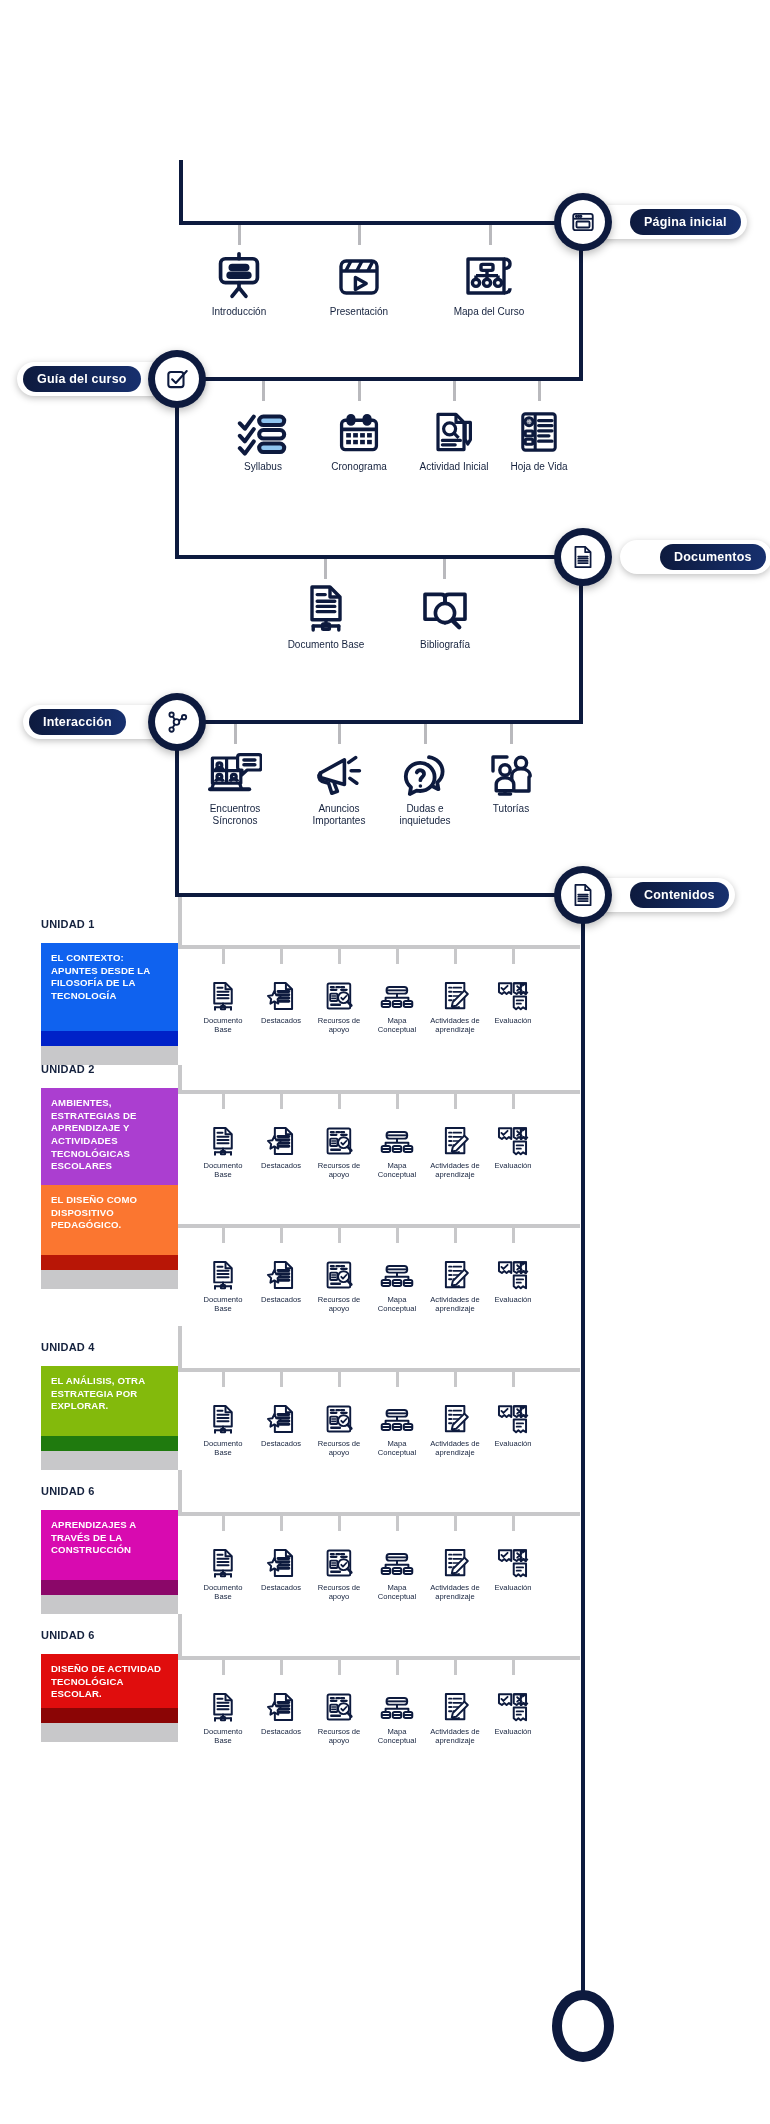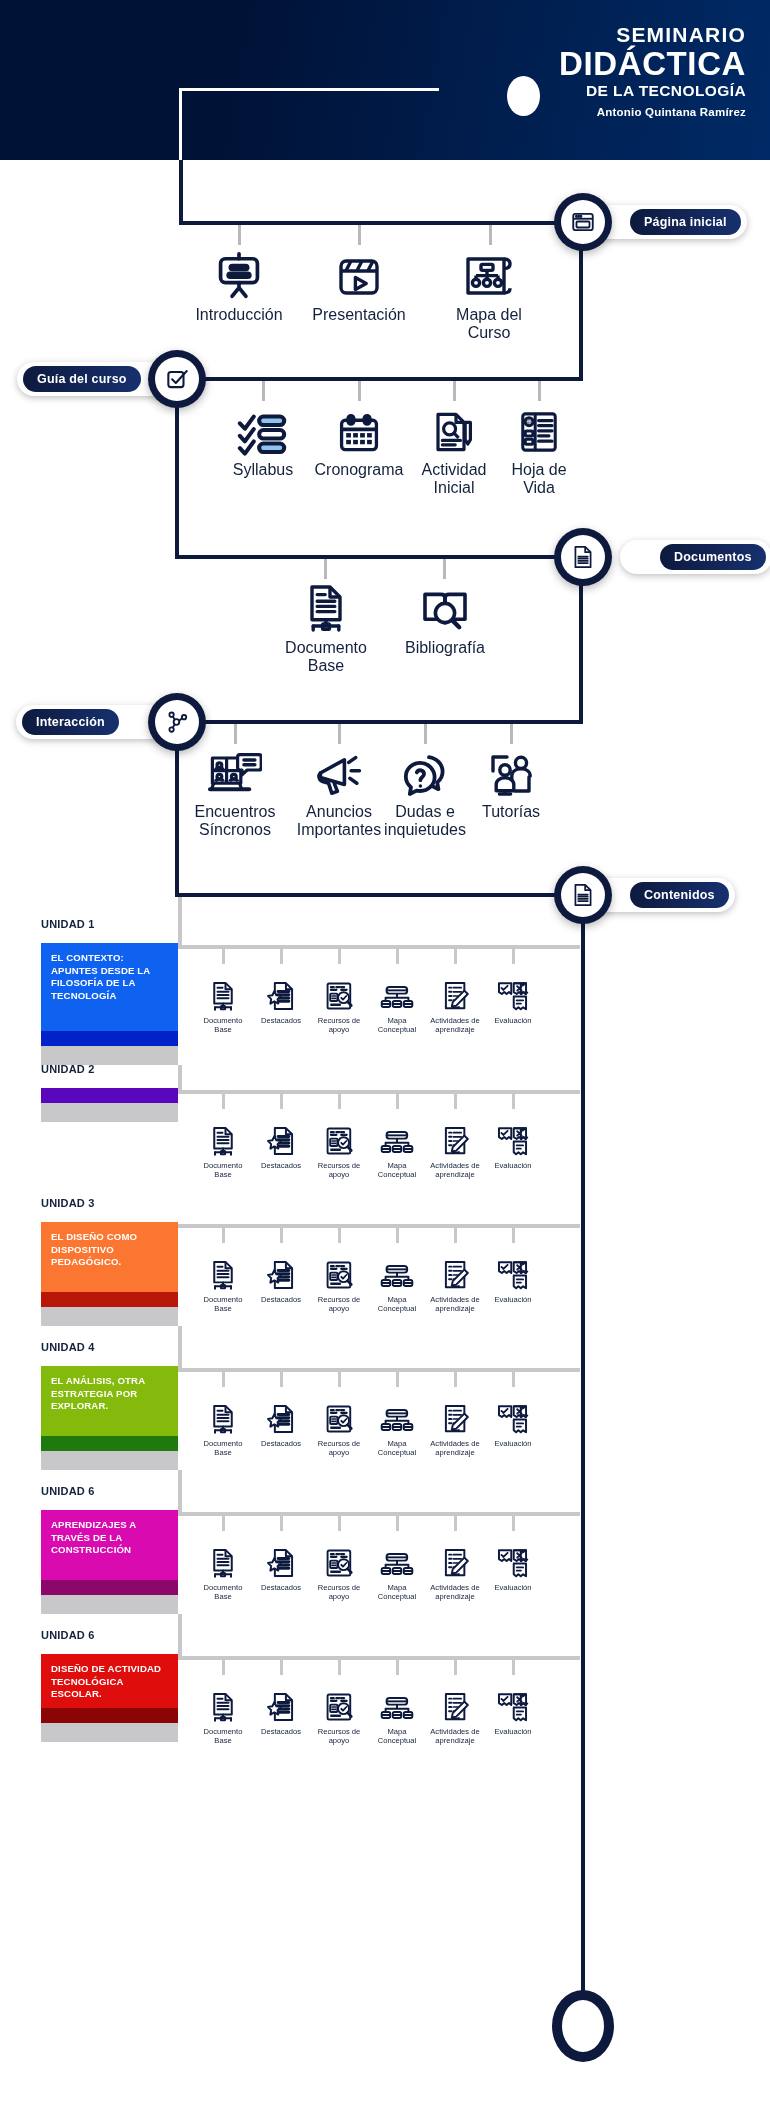--- a/index.html
+++ b/index.html
@@ -34,21 +34,21 @@
     background:#0d1a3e;display:flex;align-items:center;justify-content:center;z-index:8;
     box-shadow:0 3px 8px rgba(0,0,0,.28);}
   .node .inner{width:44px;height:44px;border-radius:50%;background:#fff;
     display:flex;align-items:center;justify-content:center;}
   .node svg{width:26px;height:26px;}
 
   
   .ig{position:absolute;display:flex;flex-direction:column;align-items:center;width:86px;}
   .ig .gicon{height:56px;display:flex;align-items:flex-end;justify-content:center;}
   .ig .gicon svg{display:block;}
-  .ig .glabel{margin-top:5px;font-size:16px;color:#14213d;text-align:center;line-height:1.15;}
+  .ig .glabel{margin-top:5px;font-size:10px;color:#14213d;text-align:center;line-height:1.15;}
   .unit-title{position:absolute;left:41px;font-size:11px;font-weight:bold;color:#14213d;letter-spacing:.2px;}
   .unit-box{position:absolute;left:41px;width:137px;}
   .unit-main{padding:9px 9px 9px 10px;box-sizing:border-box;color:#fff;
     font-size:9.6px;font-weight:bold;line-height:1.32;letter-spacing:.15px;}
   .unit-strip{height:15px;}
   .unit-gray{height:19px;background:#c8c8ca;}
   .unit-rail{position:absolute;width:4px;background:#c8c8ca;}
   .unit-top-rail{position:absolute;height:4px;background:#c8c8ca;}
   .unit-tick{position:absolute;width:3px;height:15px;background:#c8c8ca;}
   .uicons{position:absolute;display:flex;}
@@ -57,33 +57,20 @@
   .uic .ui-lab{margin-top:3px;font-size:7.6px;color:#14213d;text-align:center;line-height:1.2;}
 
   .bottom-oval{position:absolute;width:62px;height:72px;border-radius:50%;
     border:10px solid #0d1a3e;box-sizing:border-box;background:#fff;}
 </style>
 </head>
 <body>
 
 <div id="page">
 
-  <div class="header" style="background: linear-gradient(100deg, rgb(0, 18, 54) 0%, rgb(0, 18, 54) 30%, rgb(0, 42, 102) 100%);">
-    <div class="header-rule"></div>
-    <div class="header-rule-v"></div>
-    <div class="header-text">
-      <div class="h-seminario">SEMINARIO</div>
-      <div style="position:relative;">
-        <div class="header-dot"></div>
-        <div class="h-didactica">DIDÁCTICA</div>
-      </div>
-      <div class="h-tecno">DE LA TECNOLOGÍA</div>
-      <div class="h-author">Antonio Quintana Ramírez</div>
-    </div>
-  </div>
 
   <div class="nv" style="left:179px;top:160px;width:4px;height:64px;"></div>
 
   <div class="nv" style="left:179px;top:221px;width:404px;height:4px;"></div>
 
   <div class="nv" style="left:579px;top:221px;width:4px;height:160px;"></div>
 
   <div class="nv" style="left:175px;top:377px;width:408px;height:4px;"></div>
 
   <div class="nv" style="left:175px;top:377px;width:4px;height:182px;"></div>
@@ -289,21 +276,21 @@
     <div class="inner">
       <svg viewBox="0 0 24 24" fill="none" stroke="#0d1a3e" stroke-width="1.7">
         <circle cx="11.5" cy="12" r="2.6"></circle>
           <circle cx="7" cy="5.2" r="2"></circle>
         <circle cx="18.5" cy="7.5" r="2"></circle>
           <circle cx="7" cy="19" r="2"></circle>
         <path d="M9.9 9.8L8.1 7M13.9 10.8l2.8-2.2M9.9 14.2L8.1 17"></path>
       </svg>
     </div>
   </div>
-  <div class="badge left" style="left:16px;top:705px;">
+  <div class="badge left" style="left:23px;top:705px;">
     <div class="badge-pill">Interacción</div>
   </div>
 
   <div class="gl" style="left:234px;top:724px;width:3px;height:20px;"></div>
   <div class="gl" style="left:338px;top:724px;width:3px;height:20px;"></div>
   <div class="gl" style="left:424px;top:724px;width:3px;height:20px;"></div>
   <div class="gl" style="left:510px;top:724px;width:3px;height:20px;"></div>
 
   <div class="ig" style="left:192px;top:742px;justify-content:space-between;">
     <div class="gicon">
@@ -466,20 +453,21 @@
     <path d="M16.4 5.1l3.6 3.6M20 5.1l-3.6 3.6" stroke-linecap="round" stroke-width="1.5"></path>
     <path d="M13.6 13.4h10v10.4l-2.4-1.6-1.9 1.6-1.9-1.6-1.9 1.6-1.9-1.6z"></path>
     <path d="M16 16.6h5.2M16 19.2h3.4" stroke-linecap="round" stroke-width="1.5"></path>
   </svg>
           </div>
           <div class="ui-lab">Evaluación</div>
         </div>
       </div>
       <div class="unit-title" style="top: 1063px;">UNIDAD 2</div>
       <div class="unit-box" style="top: 1088px;">
+        <div class="unit-main" style="background: rgb(171, 62, 208); height: 106px;">AMBIENTES, ESTRATEGIAS DE APRENDIZAJE Y ACTIVIDADES TECNOLÓGICAS ESCOLARES</div>
         <div class="unit-strip" style="background: rgb(90, 6, 189);"></div>
         <div class="unit-gray"></div>
       </div>
       <div class="unit-top-rail" style="left: 178px; top: 1090px; width: 402px;"></div>
       <div class="unit-rail" style="left: 178px; top: 1065px; height: 29px;"></div>
       <div class="unit-tick" style="left: 222px; top: 1094px;"></div>
       <div class="unit-tick" style="left: 280px; top: 1094px;"></div>
       <div class="unit-tick" style="left: 338px; top: 1094px;"></div>
       <div class="unit-tick" style="left: 396px; top: 1094px;"></div>
       <div class="unit-tick" style="left: 454px; top: 1094px;"></div>
@@ -559,21 +547,21 @@
     <path d="M13.6 2.6h10v8.8l-1.9-1.6-1.9 1.6-1.9-1.6-1.9 1.6-2.4-1.6z"></path>
     <path d="M16.4 5.1l3.6 3.6M20 5.1l-3.6 3.6" stroke-linecap="round" stroke-width="1.5"></path>
     <path d="M13.6 13.4h10v10.4l-2.4-1.6-1.9 1.6-1.9-1.6-1.9 1.6-1.9-1.6z"></path>
     <path d="M16 16.6h5.2M16 19.2h3.4" stroke-linecap="round" stroke-width="1.5"></path>
   </svg>
           </div>
           <div class="ui-lab">Evaluación</div>
         </div>
       </div>
       <div class="unit-title" style="top: 1197px;">UNIDAD 3</div>
-      <div class="unit-box" style="top: 1222px; border-radius: 31px;">
+      <div class="unit-box" style="top: 1185px; border-radius: 31px;">
         <div class="unit-main" style="background: rgb(251, 118, 48); height: 70px;">EL DISEÑO COMO DISPOSITIVO PEDAGÓGICO.</div>
         <div class="unit-strip" style="background: rgb(184, 22, 6);"></div>
         <div class="unit-gray"></div>
       </div>
       <div class="unit-top-rail" style="left: 178px; top: 1224px; width: 402px;"></div>
       <div class="unit-rail" style="left: 178px; top: 1228px; height: 0px;"></div>
       <div class="unit-tick" style="left: 222px; top: 1228px;"></div>
       <div class="unit-tick" style="left: 280px; top: 1228px;"></div>
       <div class="unit-tick" style="left: 338px; top: 1228px;"></div>
       <div class="unit-tick" style="left: 396px; top: 1228px;"></div>

